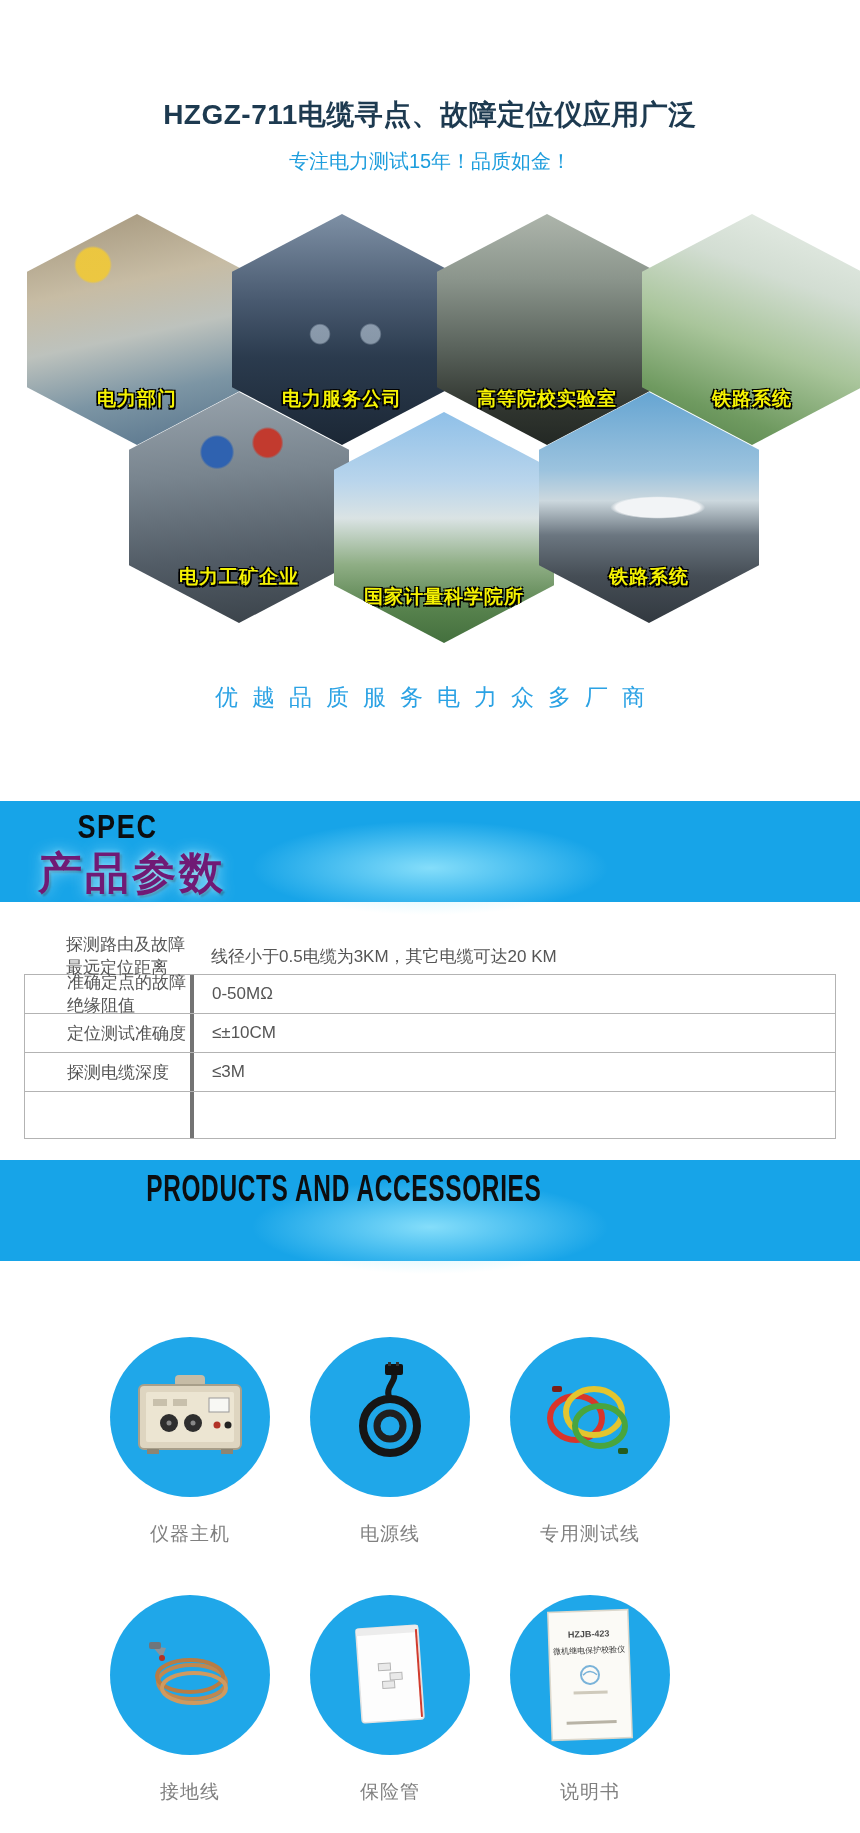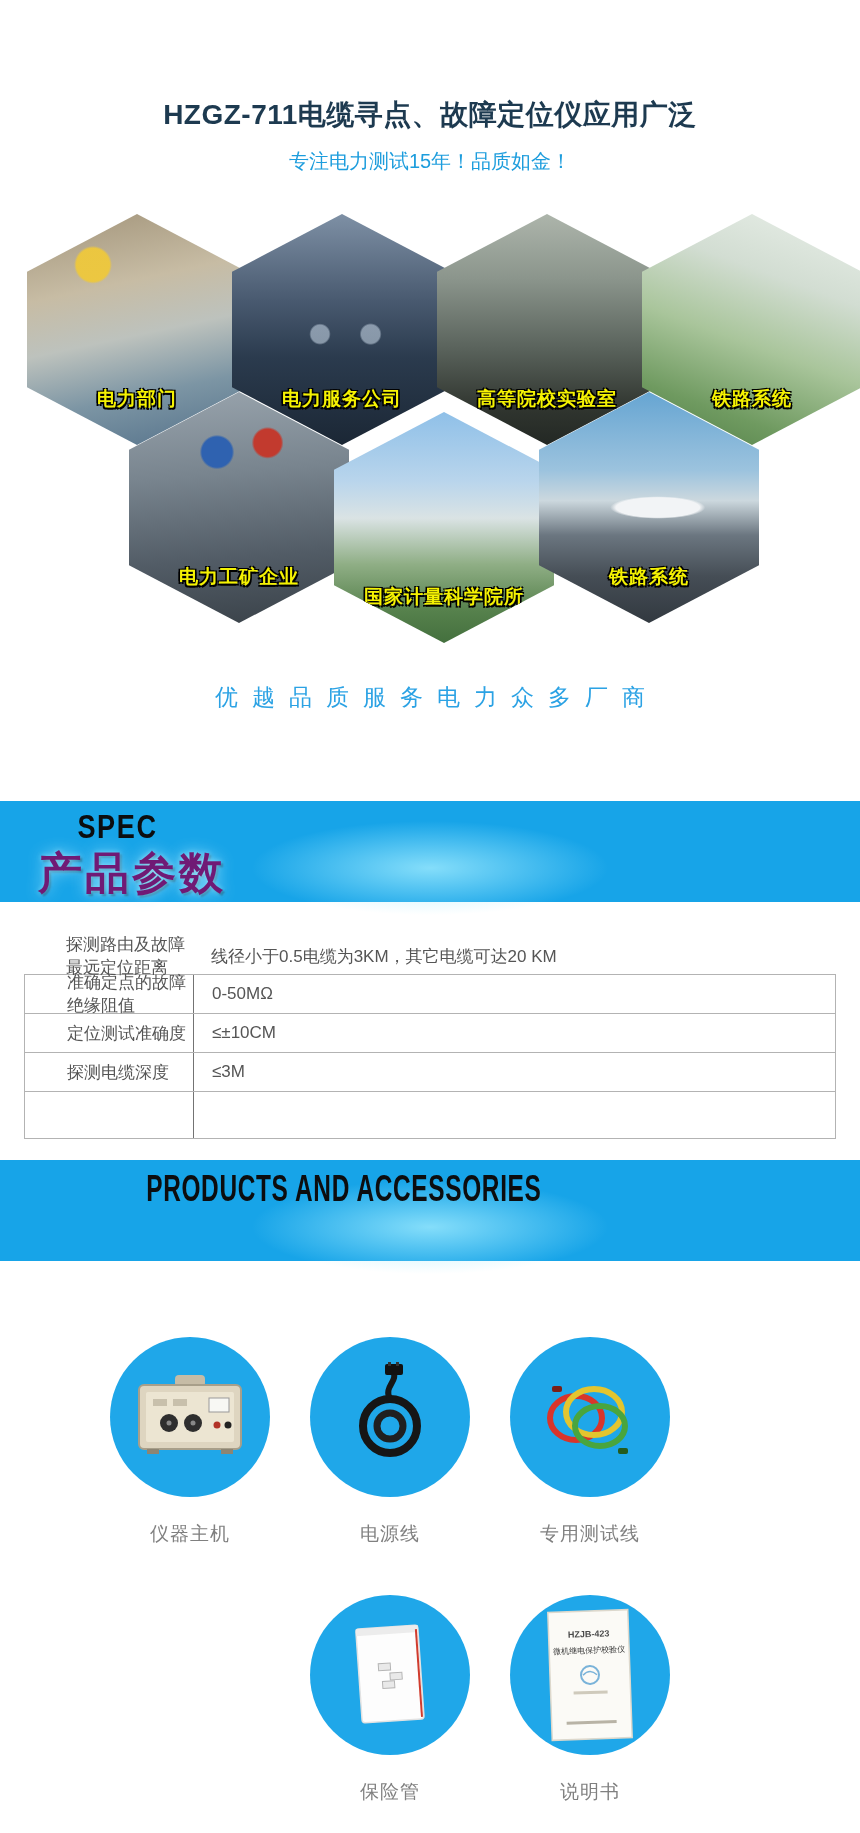--- a/index.html
+++ b/index.html
@@ -67,21 +67,21 @@
   
   .spec-table{position:absolute;top:938px;left:24px;width:812px;font-size:17px;color:#555;}
   .spec-row{display:flex;align-items:center;}
   .spec-row .c1{width:169px;padding-left:42px;box-sizing:border-box;flex:none;}
   .spec-row .c2{flex:1;padding-left:18px;}
   .row-plain{height:36px;}
   .spec-box{border:1px solid #b3b3b3;}
   .spec-box .spec-row{height:38px;border-top:1px solid #b3b3b3;}
   .spec-box .spec-row:first-child{border-top:none;}
   .spec-box .spec-row:last-child{height:46px;}
-  .spec-box .c1{border-right:1px solid #737373;height:100%;display:flex;align-items:center;}
+  .spec-box .c1{border-right:4px solid #737373;height:100%;display:flex;align-items:center;}
 
   
   .product-cell{position:absolute;width:200px;text-align:center;}
   .pc-1{left:90px;top:1337px;}  .pc-2{left:290px;top:1337px;} .pc-3{left:490px;top:1337px;}
   .pc-4{left:90px;top:1595px;}  .pc-5{left:290px;top:1595px;} .pc-6{left:490px;top:1595px;}
   .circle{width:160px;height:160px;margin:0 auto;border-radius:50%;background:#1fa7e9;
     display:flex;align-items:center;justify-content:center;overflow:hidden;}
   .product-label{margin-top:24px;font-size:19px;color:#808080;letter-spacing:1px;}
 </style>
 </head>
@@ -203,20 +203,33 @@
         <ellipse cx="44" cy="56" rx="26" ry="22" fill="none" stroke="#d8352b" stroke-width="6"></ellipse>
         <ellipse cx="62" cy="50" rx="28" ry="23" fill="none" stroke="#e3c52f" stroke-width="6"></ellipse>
         <ellipse cx="68" cy="64" rx="25" ry="20" fill="none" stroke="#49a53e" stroke-width="6"></ellipse>
         <rect x="20" y="24" width="10" height="6" rx="2" fill="#7a1f18"></rect>
         <rect x="86" y="86" width="10" height="6" rx="2" fill="#245c1e"></rect>
       </svg>
     </div>
     <div class="product-label">专用测试线</div>
   </div>
 
+  <div class="product-cell pc-4">
+    <div class="circle">
+      <svg width="116" height="110" viewBox="0 0 116 110">
+        <ellipse cx="60" cy="62" rx="34" ry="17" fill="none" stroke="#c08850" stroke-width="4"></ellipse>
+        <ellipse cx="58" cy="56" rx="33" ry="16" fill="none" stroke="#b87c44" stroke-width="4"></ellipse>
+        <ellipse cx="62" cy="68" rx="32" ry="15" fill="none" stroke="#cf9a60" stroke-width="4"></ellipse>
+        <path d="M30 38 L20 26 L34 28 Z" fill="#8d9399"></path>
+        <rect x="17" y="22" width="12" height="7" rx="2" fill="#6f767c"></rect>
+        <circle cx="30" cy="38" r="3" fill="#b23327"></circle>
+      </svg>
+    </div>
+    <div class="product-label">接地线</div>
+  </div>
 
   <div class="product-cell pc-5">
     <div class="circle">
       <svg width="110" height="120" viewBox="0 0 110 120">
         <g transform="rotate(-4 55 60)">
           <rect x="24" y="12" width="62" height="94" rx="3" fill="#fdfdfd" stroke="#e2e2e2" stroke-width="1.5"></rect>
           <rect x="24" y="12" width="62" height="7" fill="#ececec"></rect>
           <line x1="84" y1="16" x2="84" y2="104" stroke="#d03c2e" stroke-width="2"></line>
           <rect x="44" y="48" width="12" height="7" fill="#e9e9e9" stroke="#b5b5b5"></rect>
           <rect x="55" y="58" width="12" height="7" fill="#e9e9e9" stroke="#b5b5b5"></rect>

